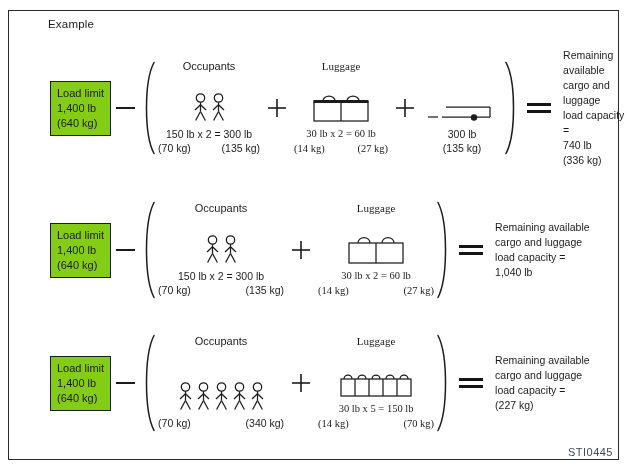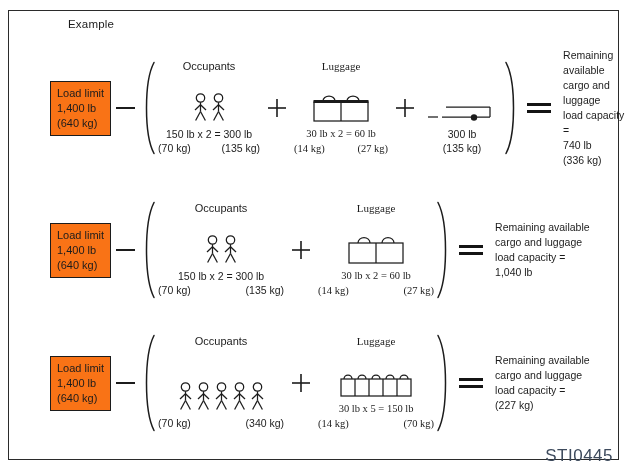--- a/index.html
+++ b/index.html
@@ -6,36 +6,36 @@
   body{
     width:631px;height:470px;position:relative;background:#ffffff;
     font-family:"Liberation Sans","DejaVu Sans",sans-serif;color:#1c1c1c;
     overflow:hidden;
   }
   .frame{
     position:absolute;left:8px;top:10px;width:611px;height:450px;
     border:1.5px solid #2b2b2b;background:#ffffff;box-sizing:border-box;
   }
   .example{
-    position:absolute;left:68px;top:18px;font-size:11.5px;letter-spacing:.2px;
+    position:absolute;left:48px;top:18px;font-size:11.5px;letter-spacing:.2px;
   }
   .figcode{
-    position:absolute;right:18px;bottom:4px;font-size:17px;color:#3d4a5c;
+    position:absolute;right:18px;bottom:12px;font-size:11px;color:#3d4a5c;
     letter-spacing:.5px;
   }
   .row{
     position:absolute;left:50px;display:flex;align-items:center;height:100px;
     white-space:nowrap;
   }
   #row1{top:58px;}
   #row2{top:200px;}
   #row3{top:333px;}
   .loadbox{
     border:1.5px solid #1c1c1c;padding:4px 6px;font-size:11px;line-height:15px;
-    background:#f97316;flex:none;
+    background:#84cc16;flex:none;
   }
   .op{flex:none;margin:0 5px;display:flex;align-items:center;justify-content:center;}
   .minusbar{width:19px;height:2px;background:#1c1c1c;}
   .plus svg line{stroke:#1c1c1c;stroke-width:1.6;}
   .equals{flex:none;margin:0 4px 0 7px;display:flex;flex-direction:column;gap:4px;}
   .equals div{width:24px;height:3px;background:#141414;}
   .paren{flex:none;}
   .paren path{fill:none;stroke:#1c1c1c;stroke-width:1.5;stroke-linecap:round;}
   .grp{
     display:flex;flex-direction:column;align-items:center;height:96px;flex:none;

